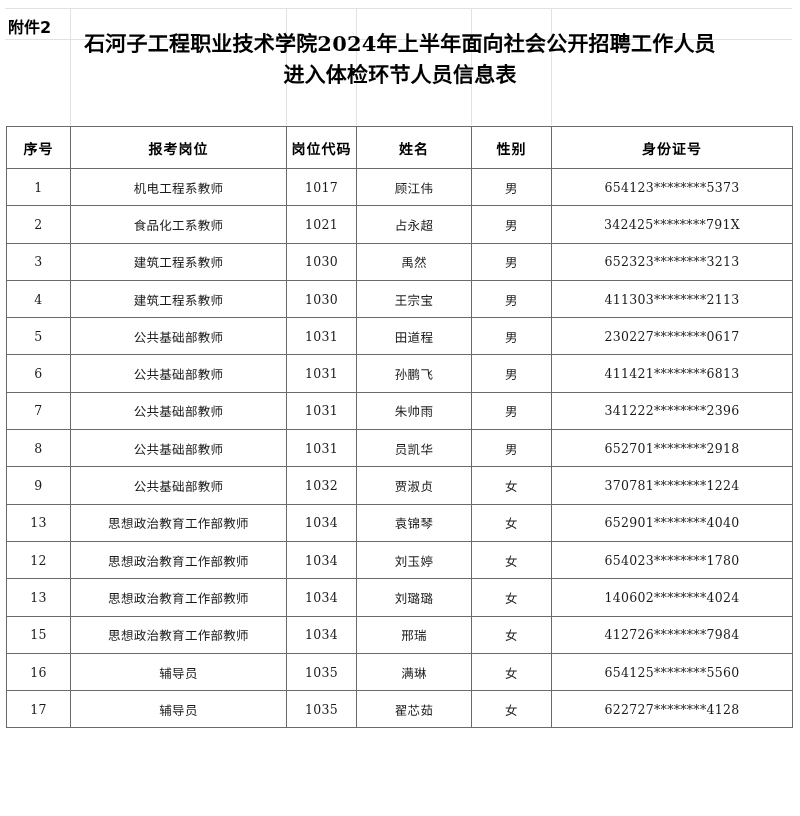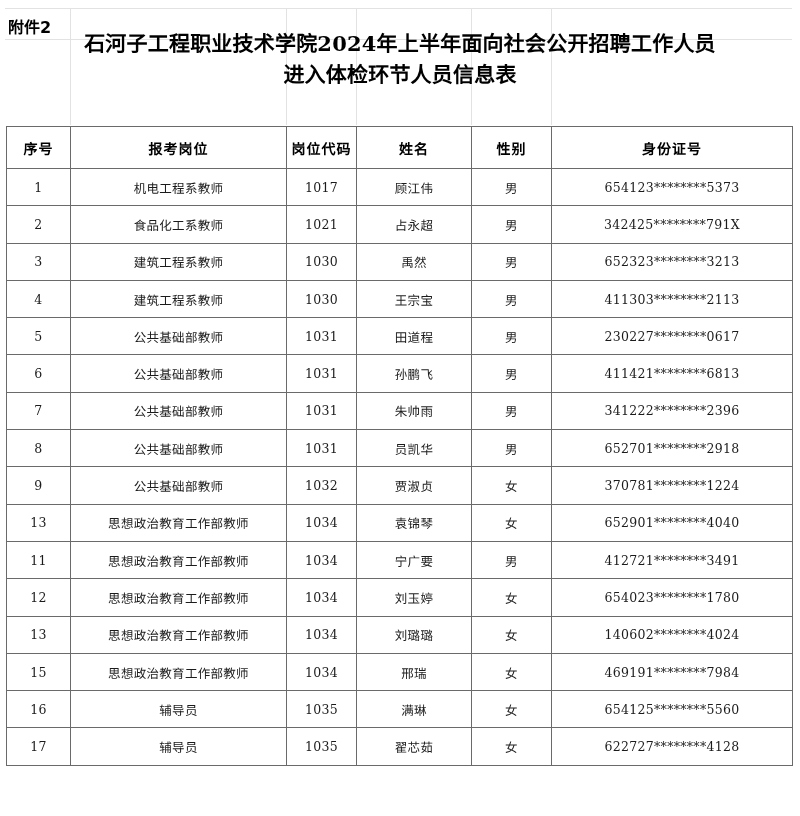--- a/index.html
+++ b/index.html
@@ -257,28 +257,20 @@
           </tr>
           <tr>
             <td class="c-idx">13</td>
             <td class="c-post">思想政治教育工作部教师</td>
             <td class="c-code">1034</td>
             <td class="c-name">袁锦琴</td>
             <td class="c-sex">女</td>
             <td class="c-id">652901********4040</td>
           </tr>
           <tr>
-            <td class="c-idx">11</td>
-            <td class="c-post">思想政治教育工作部教师</td>
-            <td class="c-code">1034</td>
-            <td class="c-name">宁广要</td>
-            <td class="c-sex">男</td>
-            <td class="c-id">412721********3491</td>
-          </tr>
-          <tr>
             <td class="c-idx">12</td>
             <td class="c-post">思想政治教育工作部教师</td>
             <td class="c-code">1034</td>
             <td class="c-name">刘玉婷</td>
             <td class="c-sex">女</td>
             <td class="c-id">654023********1780</td>
           </tr>
           <tr>
             <td class="c-idx">13</td>
             <td class="c-post">思想政治教育工作部教师</td>
@@ -286,21 +278,21 @@
             <td class="c-name">刘璐璐</td>
             <td class="c-sex">女</td>
             <td class="c-id">140602********4024</td>
           </tr>
           <tr>
             <td class="c-idx">15</td>
             <td class="c-post">思想政治教育工作部教师</td>
             <td class="c-code">1034</td>
             <td class="c-name">邢瑞</td>
             <td class="c-sex">女</td>
-            <td class="c-id">469191********7984</td>
+            <td class="c-id">412726********7984</td>
           </tr>
           <tr>
             <td class="c-idx">16</td>
             <td class="c-post">辅导员</td>
             <td class="c-code">1035</td>
             <td class="c-name">满琳</td>
             <td class="c-sex">女</td>
             <td class="c-id">654125********5560</td>
           </tr>
           <tr>

